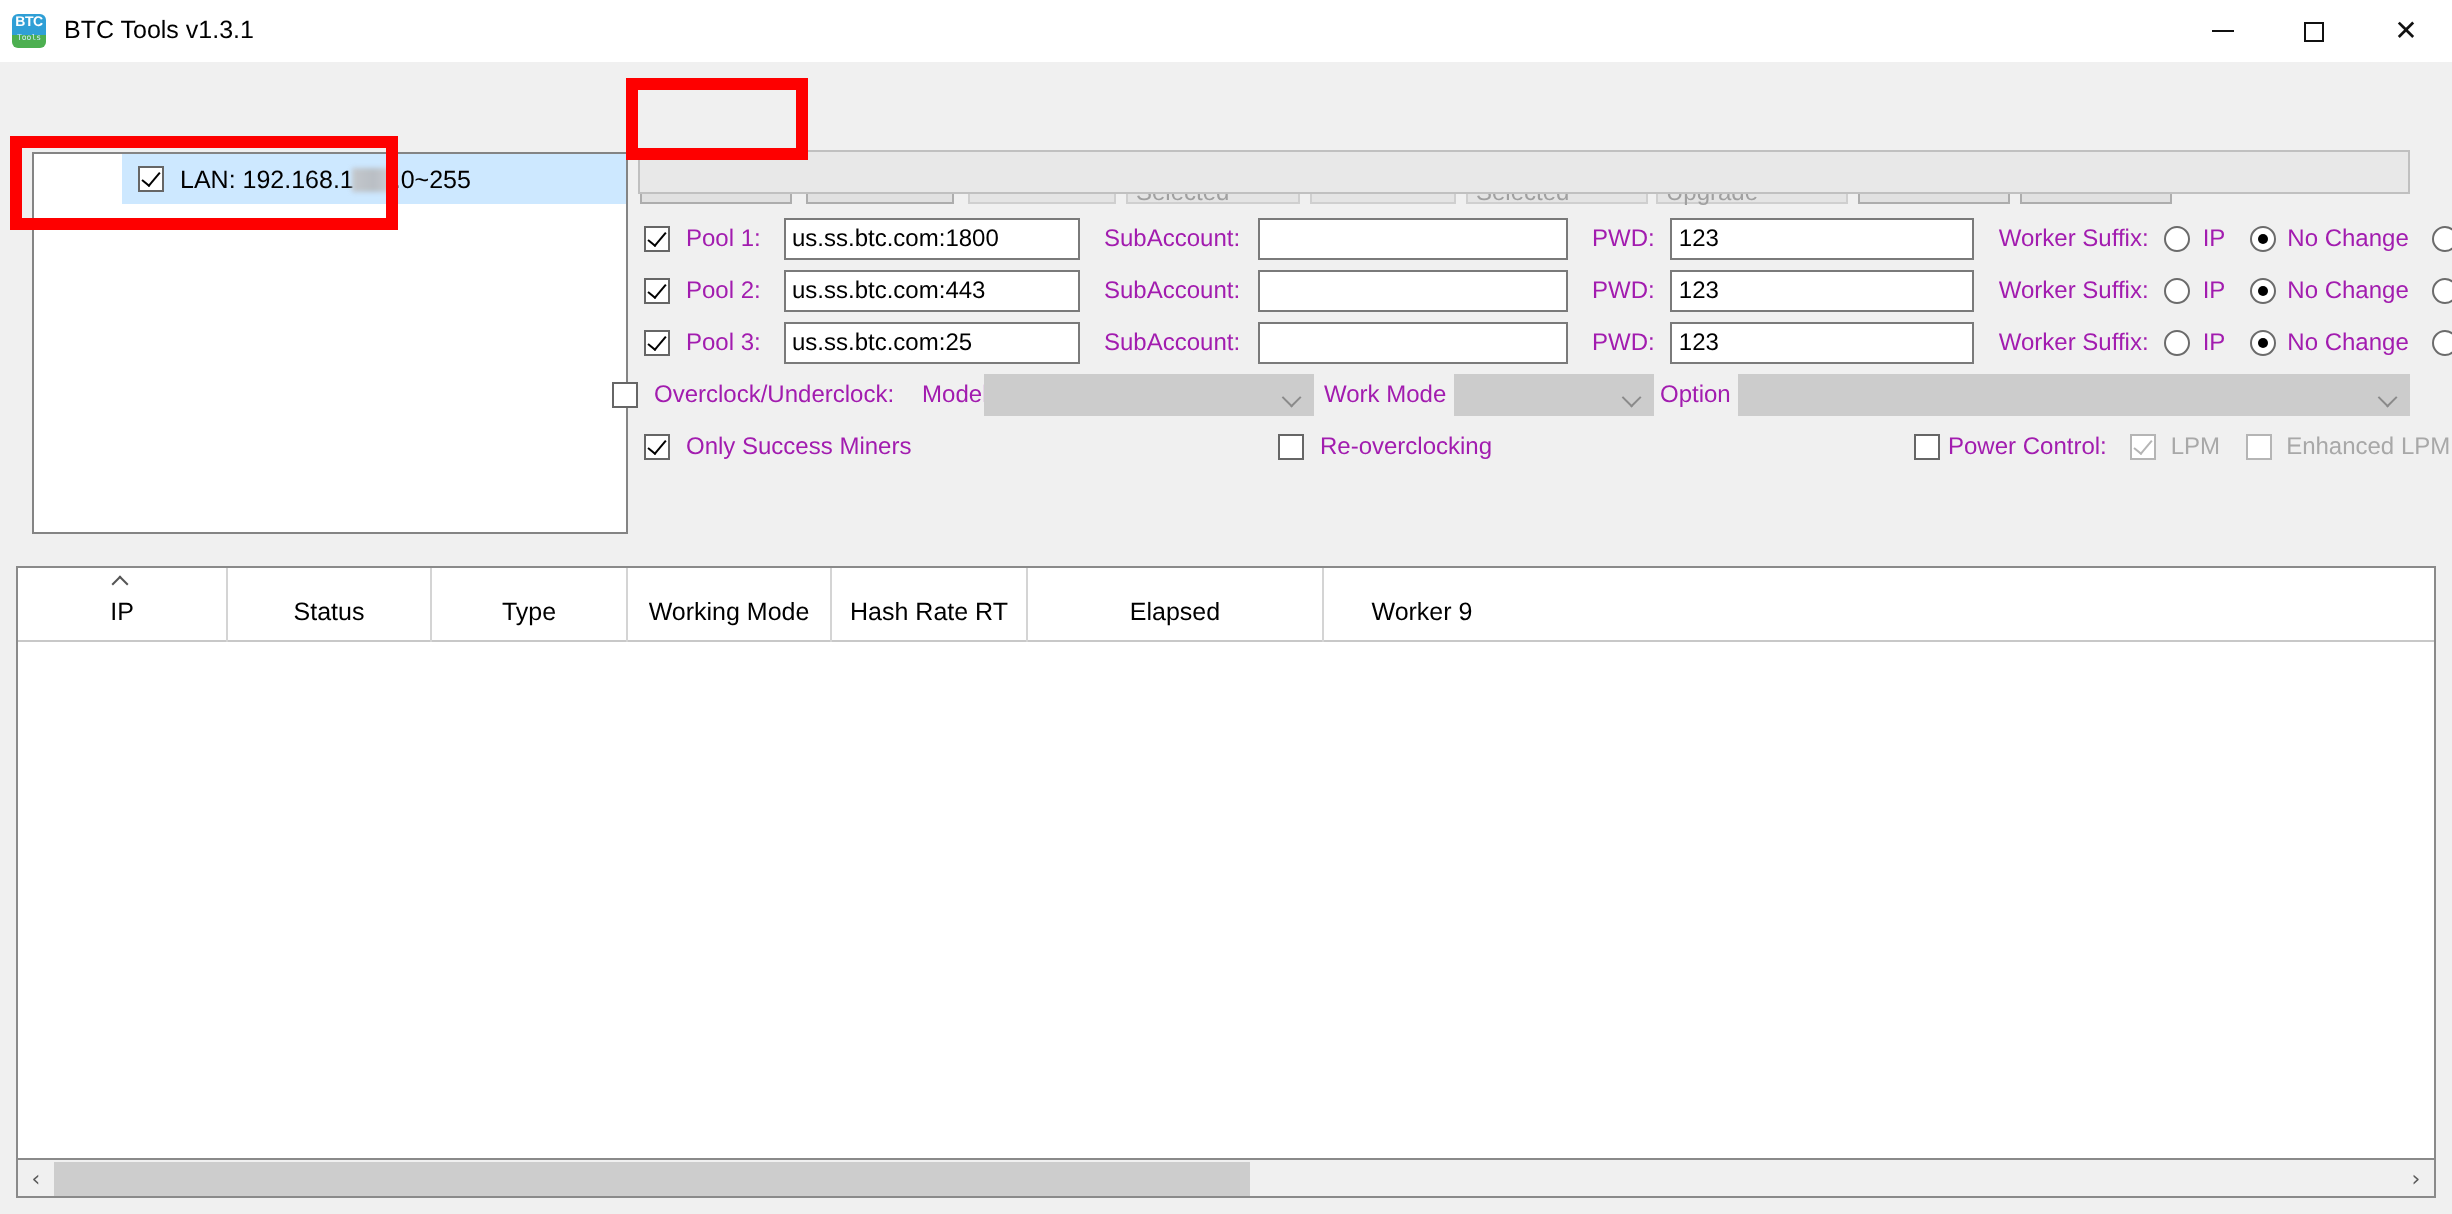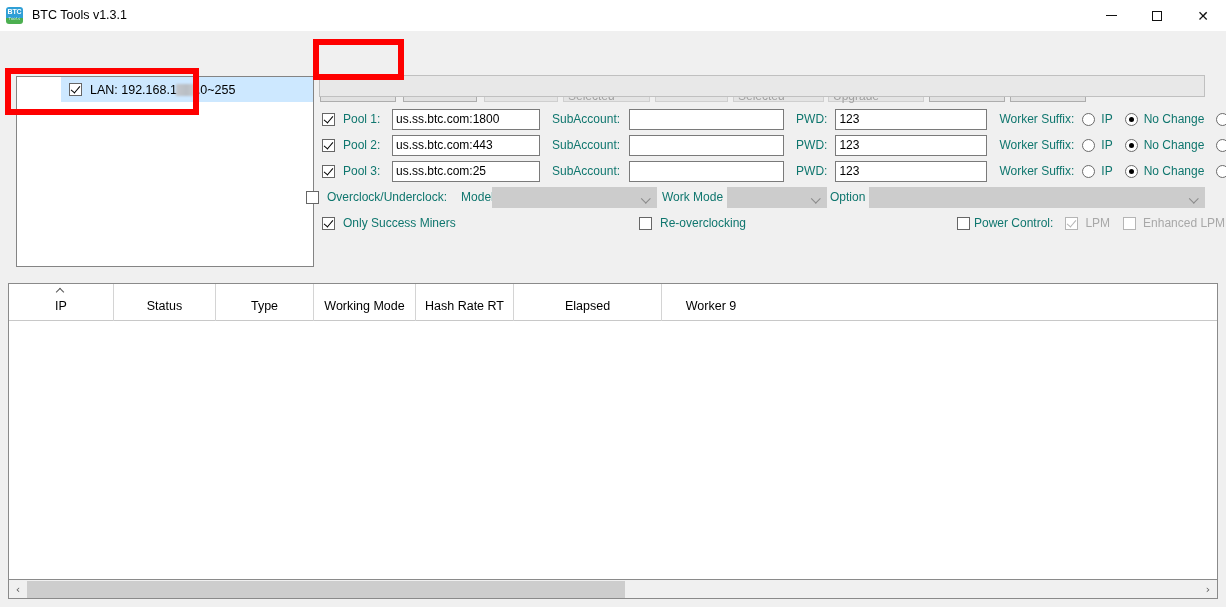--- a/index.html
+++ b/index.html
@@ -141,21 +141,21 @@
   }
 
   
   .cfg-topbox {
     position: absolute; left: 319px; top: 75px;
     width: 886px; height: 22px;
     background: #e8e8e8;
     border: 1px solid #c0c0c0;
   }
   .cfgrow { position: absolute; height: 22px; display: flex; align-items: center; }
-  .lbl { font-size: 12px; color: #0f766e; white-space: nowrap; }
+  .lbl { font-size: 12px; color: #a21caf; white-space: nowrap; }
   .lbl.dis { color: #a8a8a8; }
   .txtin {
     height: 21px;
     border: 1px solid #7a7a7a;
     background: #fff;
     font-family: "Liberation Sans", sans-serif;
     font-size: 12px;
     color: #000;
     padding: 0 3px;
     line-height: 19px;

